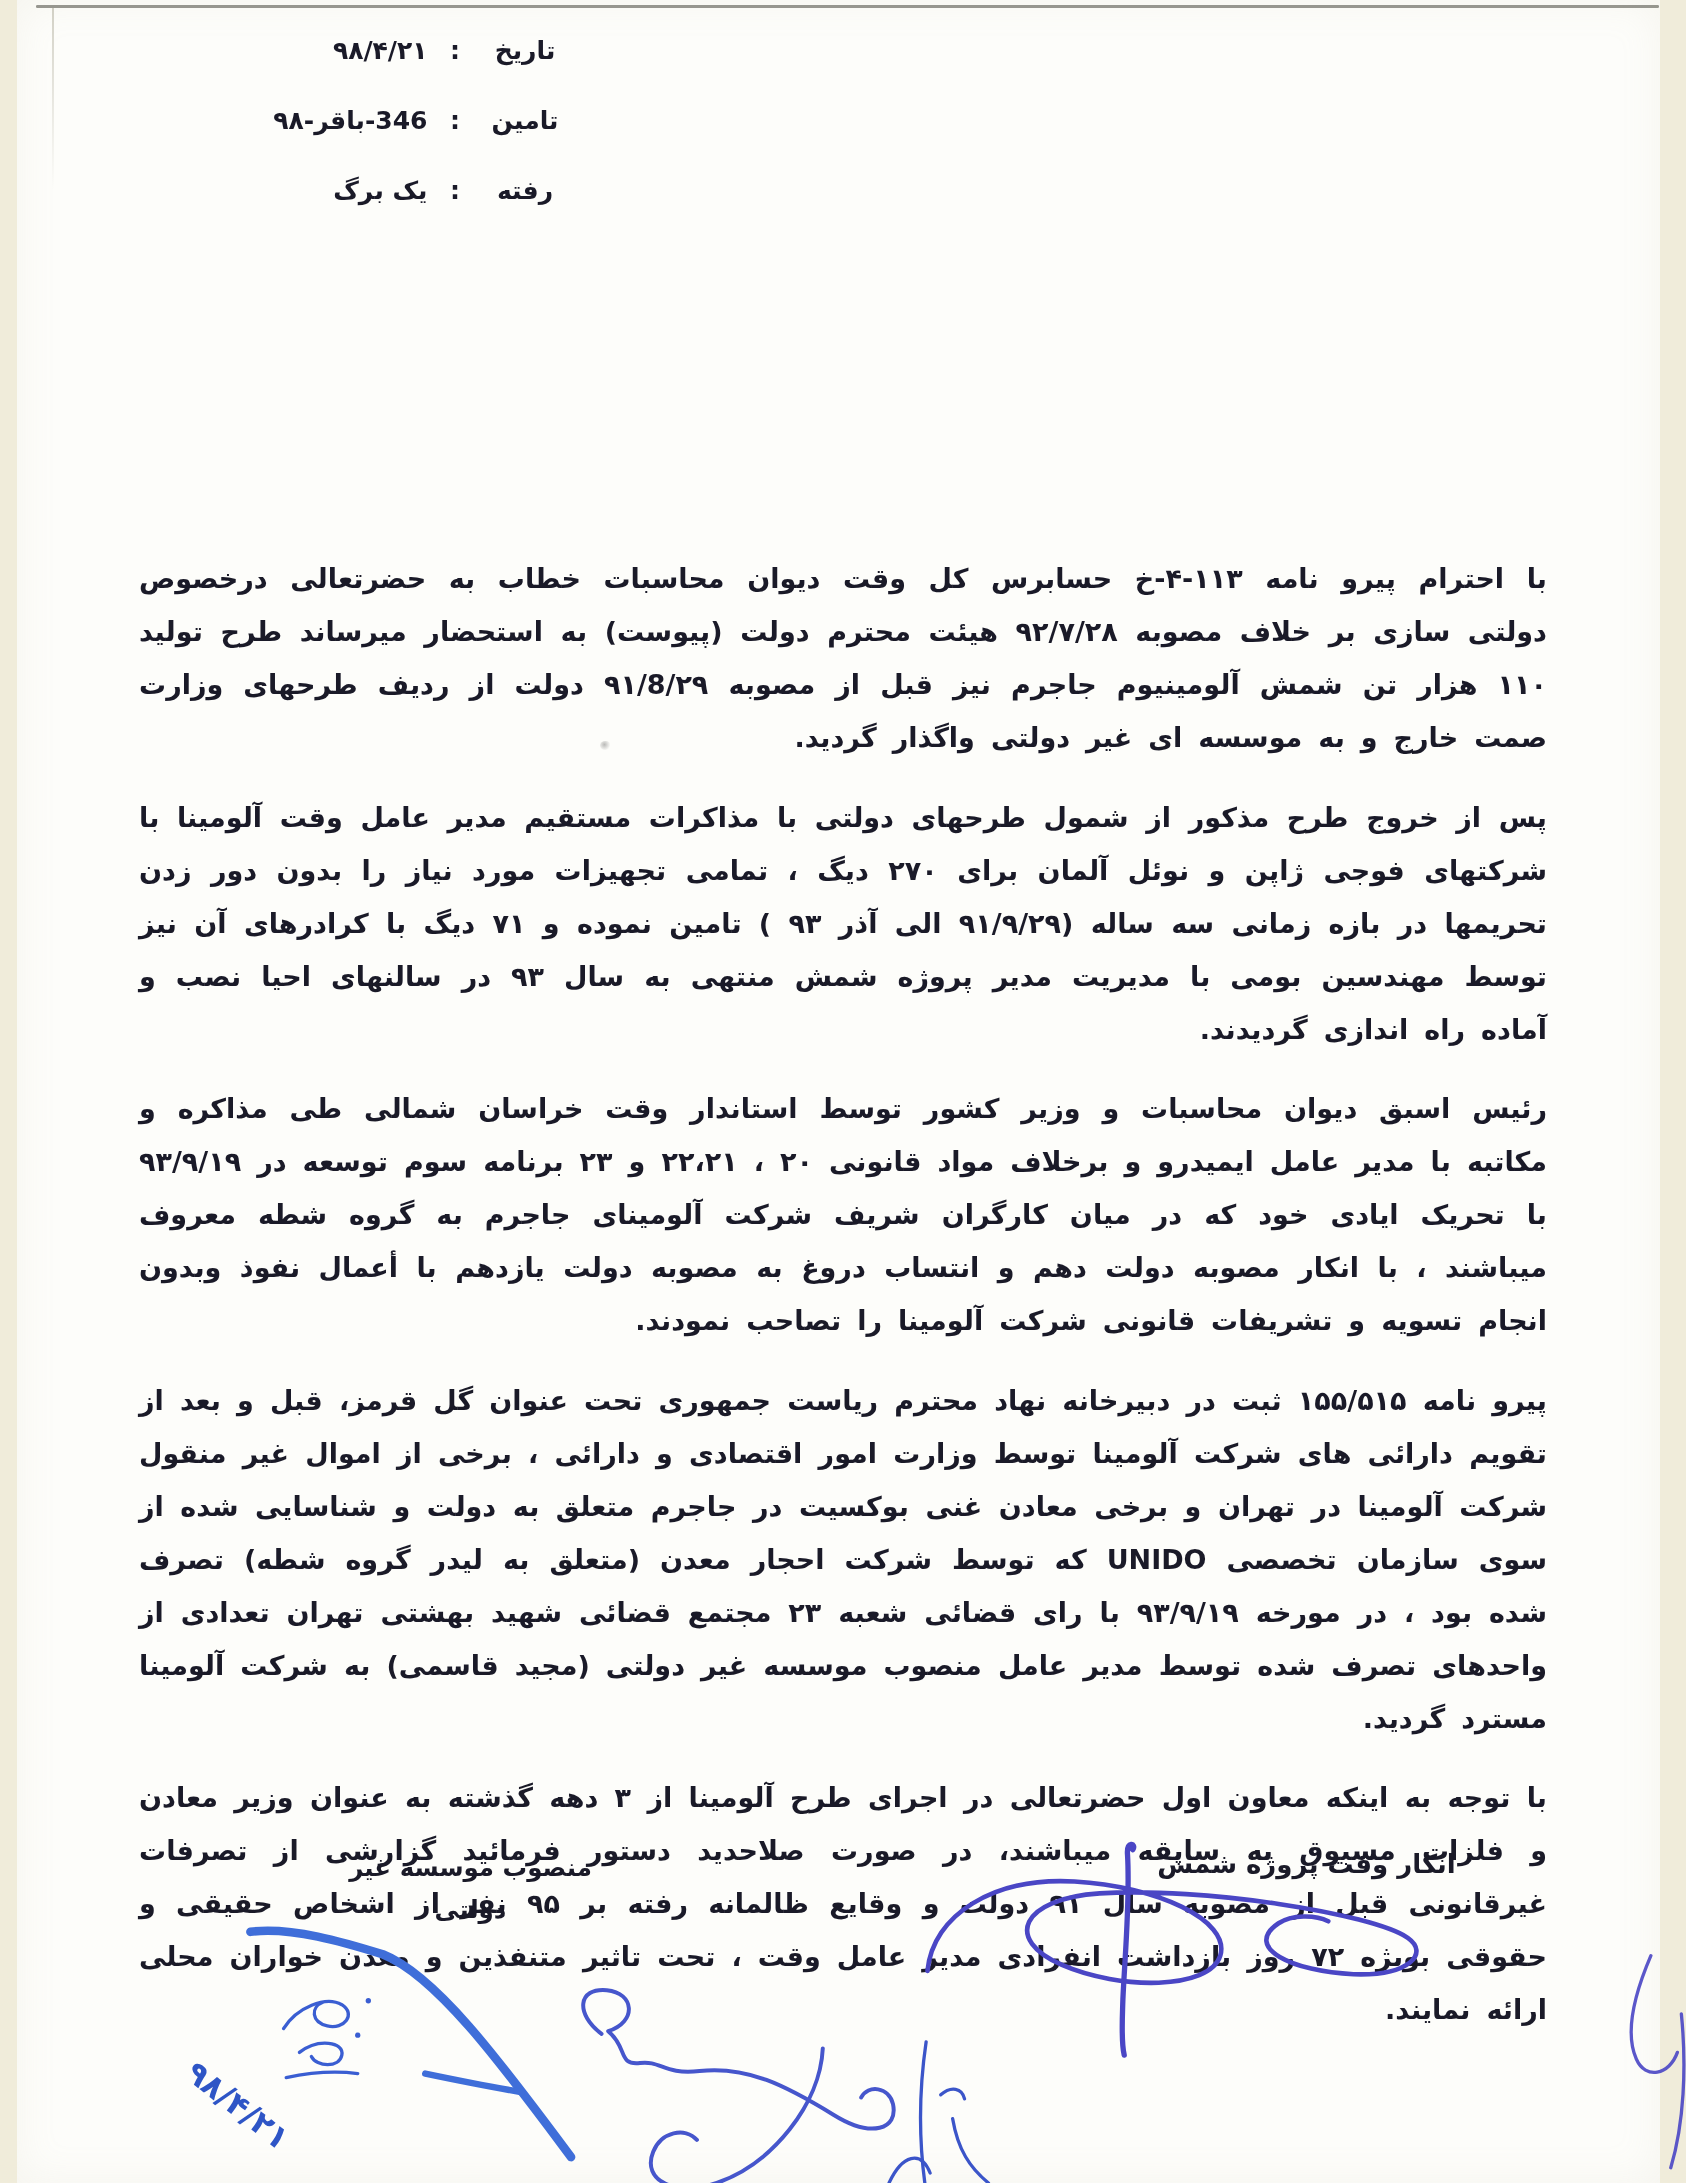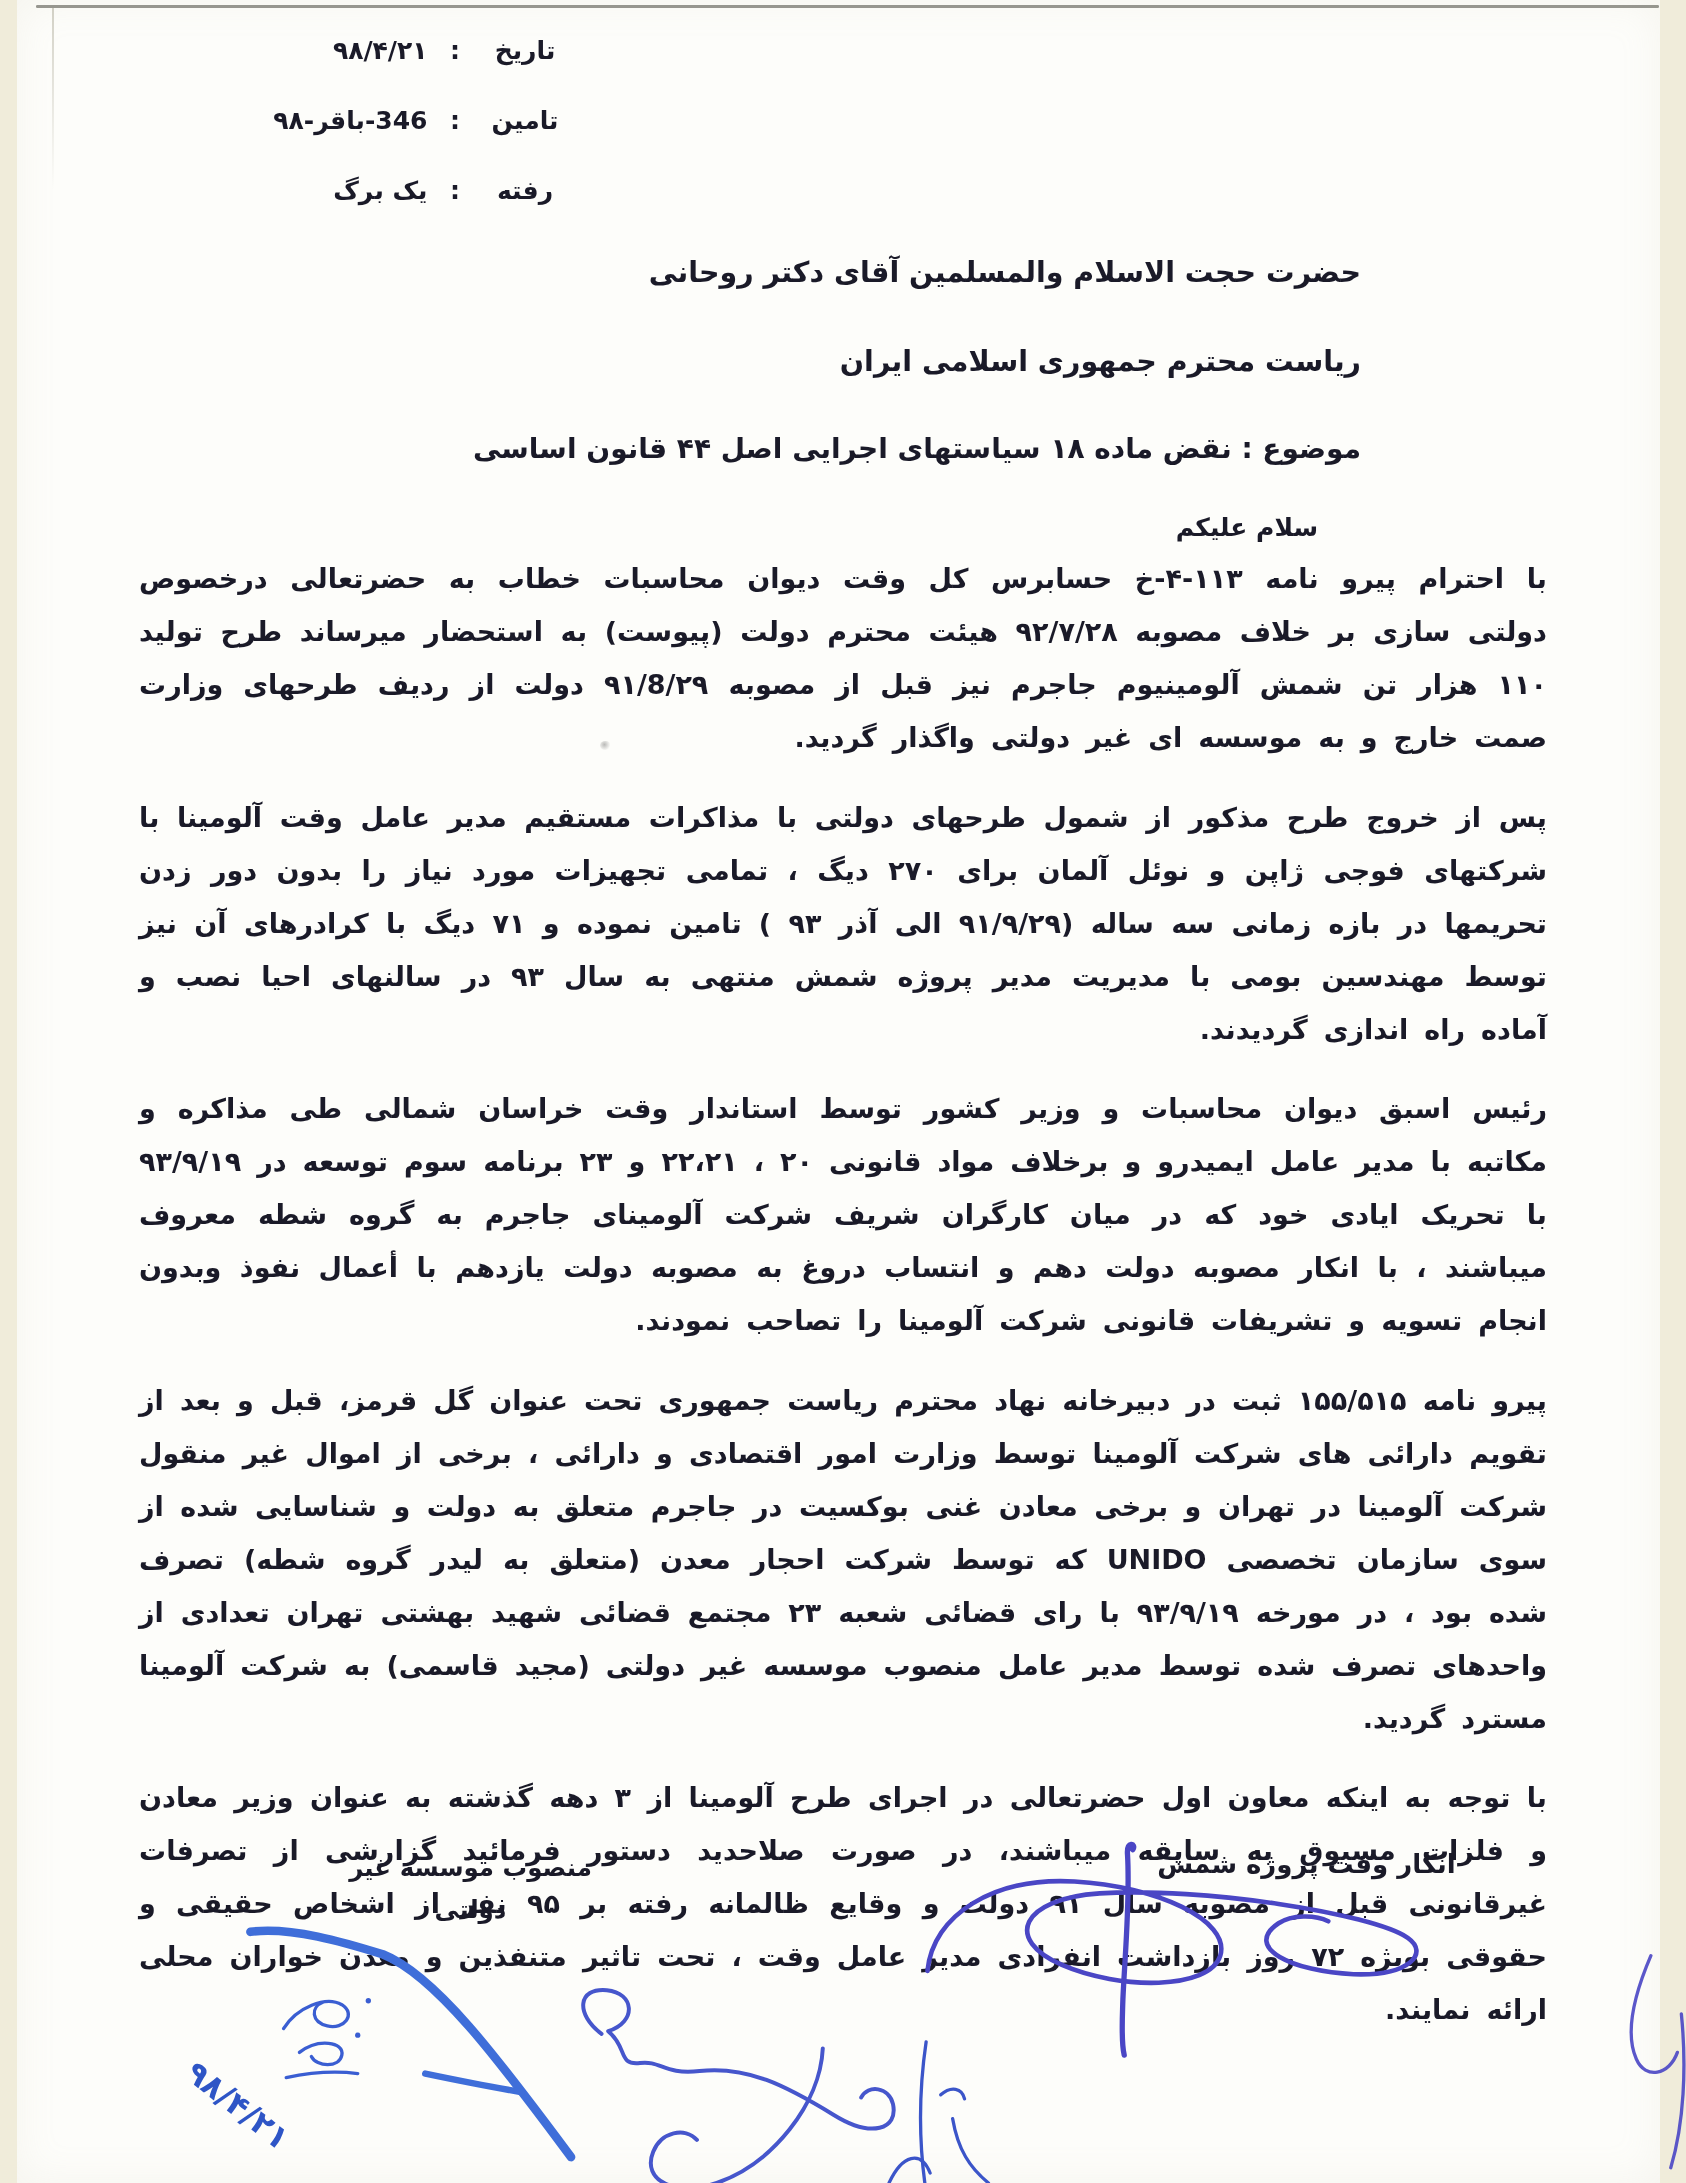--- a/index.html
+++ b/index.html
@@ -90,26 +90,20 @@
       <span class="meta-colon">:</span>
       <span class="meta-value">346-باقر-۹۸</span>
     </div>
     <div class="meta-row">
       <span class="meta-label">رفته</span>
       <span class="meta-colon">:</span>
       <span class="meta-value">یک برگ</span>
     </div>
   </div>
 
-  <div class="addr">
-    <div class="addr-line1">حضرت حجت الاسلام والمسلمین آقای دکتر روحانی</div>
-    <div class="addr-line2">ریاست محترم جمهوری اسلامی ایران</div>
-    <div class="addr-subject">موضوع : نقض ماده ۱۸ سیاستهای اجرایی اصل ۴۴ قانون اساسی</div>
-    <div class="addr-salutation">سلام علیکم</div>
-  </div>
 
   <div class="body">
     <p>با احترام پیرو نامه ۱۱۳-۴-خ حسابرس کل وقت دیوان محاسبات خطاب به حضرتعالی درخصوص دولتی سازی بر خلاف مصوبه ۹۲/۷/۲۸ هیئت محترم دولت (پیوست) به استحضار میرساند طرح تولید ۱۱۰ هزار تن شمش آلومینیوم جاجرم نیز قبل از مصوبه ۹۱/8/۲۹ دولت از ردیف طرحهای وزارت صمت خارج و به موسسه ای غیر دولتی واگذار گردید.</p>
     <p>پس از خروج طرح مذکور از شمول طرحهای دولتی با مذاکرات مستقیم مدیر عامل وقت آلومینا با شرکتهای فوجی ژاپن و نوئل آلمان برای ۲۷۰ دیگ ، تمامی تجهیزات مورد نیاز را بدون دور زدن تحریمها در بازه زمانی سه ساله (۹۱/۹/۲۹ الی آذر ۹۳ ) تامین نموده و ۷۱ دیگ با کرادرهای آن نیز توسط مهندسین بومی با مدیریت مدیر پروژه شمش منتهی به سال ۹۳ در سالنهای احیا نصب و آماده راه اندازی گردیدند.</p>
     <p>رئیس اسبق دیوان محاسبات و وزیر کشور توسط استاندار وقت خراسان شمالی طی مذاکره و مکاتبه با مدیر عامل ایمیدرو و برخلاف مواد قانونی ۲۰ ، ۲۲،۲۱ و ۲۳ برنامه سوم توسعه در ۹۳/۹/۱۹ با تحریک ایادی خود که در میان کارگران شریف شرکت آلومینای جاجرم به گروه شطه معروف میباشند ، با انکار مصوبه دولت دهم و انتساب دروغ به مصوبه دولت یازدهم با أعمال نفوذ وبدون انجام تسویه و تشریفات قانونی شرکت آلومینا را تصاحب نمودند.</p>
     <p>پیرو نامه ۱۵۵/۵۱۵ ثبت در دبیرخانه نهاد محترم ریاست جمهوری تحت عنوان گل قرمز، قبل و بعد از تقویم دارائی های شرکت آلومینا توسط وزارت امور اقتصادی و دارائی ، برخی از اموال غیر منقول شرکت آلومینا در تهران و برخی معادن غنی بوکسیت در جاجرم متعلق به دولت و شناسایی شده از سوی سازمان تخصصی UNIDO که توسط شرکت احجار معدن (متعلق به لیدر گروه شطه) تصرف شده بود ، در مورخه ۹۳/۹/۱۹ با رای قضائی شعبه ۲۳ مجتمع قضائی شهید بهشتی تهران تعدادی از واحدهای تصرف شده توسط مدیر عامل منصوب موسسه غیر دولتی (مجید قاسمی) به شرکت آلومینا مسترد گردید.</p>
     <p>با توجه به اینکه معاون اول حضرتعالی در اجرای طرح آلومینا از ۳ دهه گذشته به عنوان وزیر معادن و فلزات مسبوق به سابقه میباشند، در صورت صلاحدید دستور فرمائید گزارشی از تصرفات غیرقانونی قبل از مصوبه سال ۹۱ دولت و وقایع ظالمانه رفته بر ۹۵ نفر از اشخاص حقیقی و حقوقی بویژه ۷۲ روز بازداشت انفرادی مدیر عامل وقت ، تحت تاثیر متنفذین و معدن خواران محلی ارائه نمایند.</p>
   </div>
 
   <div class="sig-right-title">انکار وقت پروژه شمش</div>

